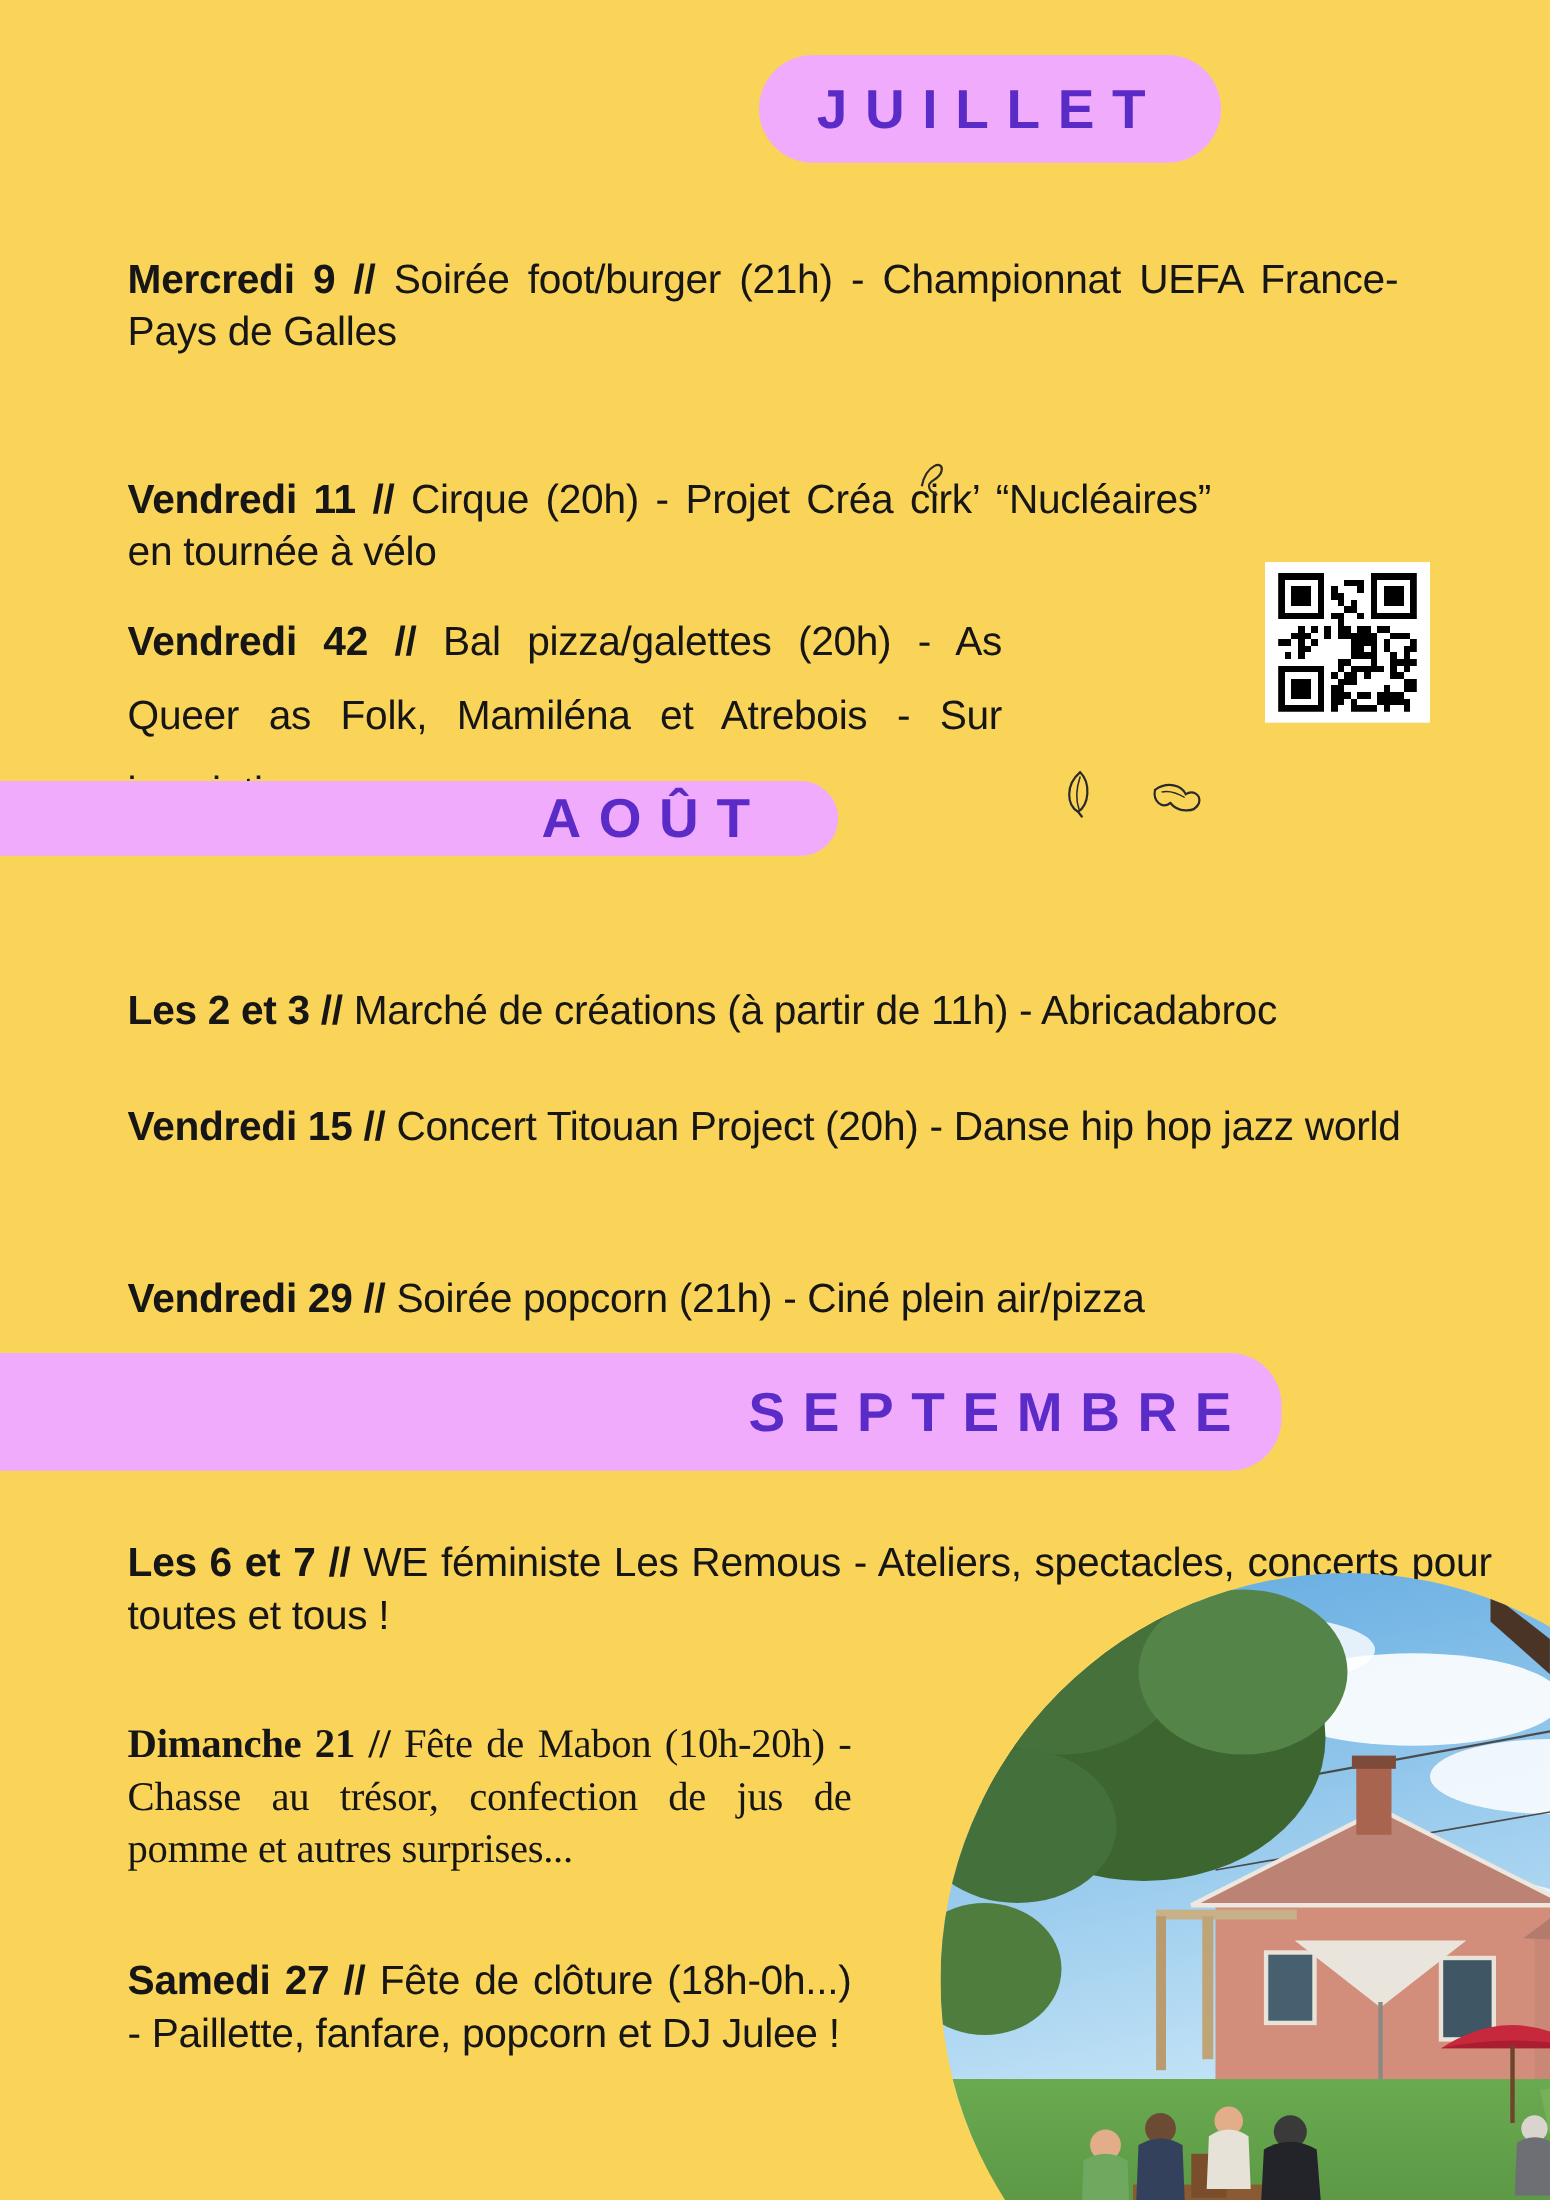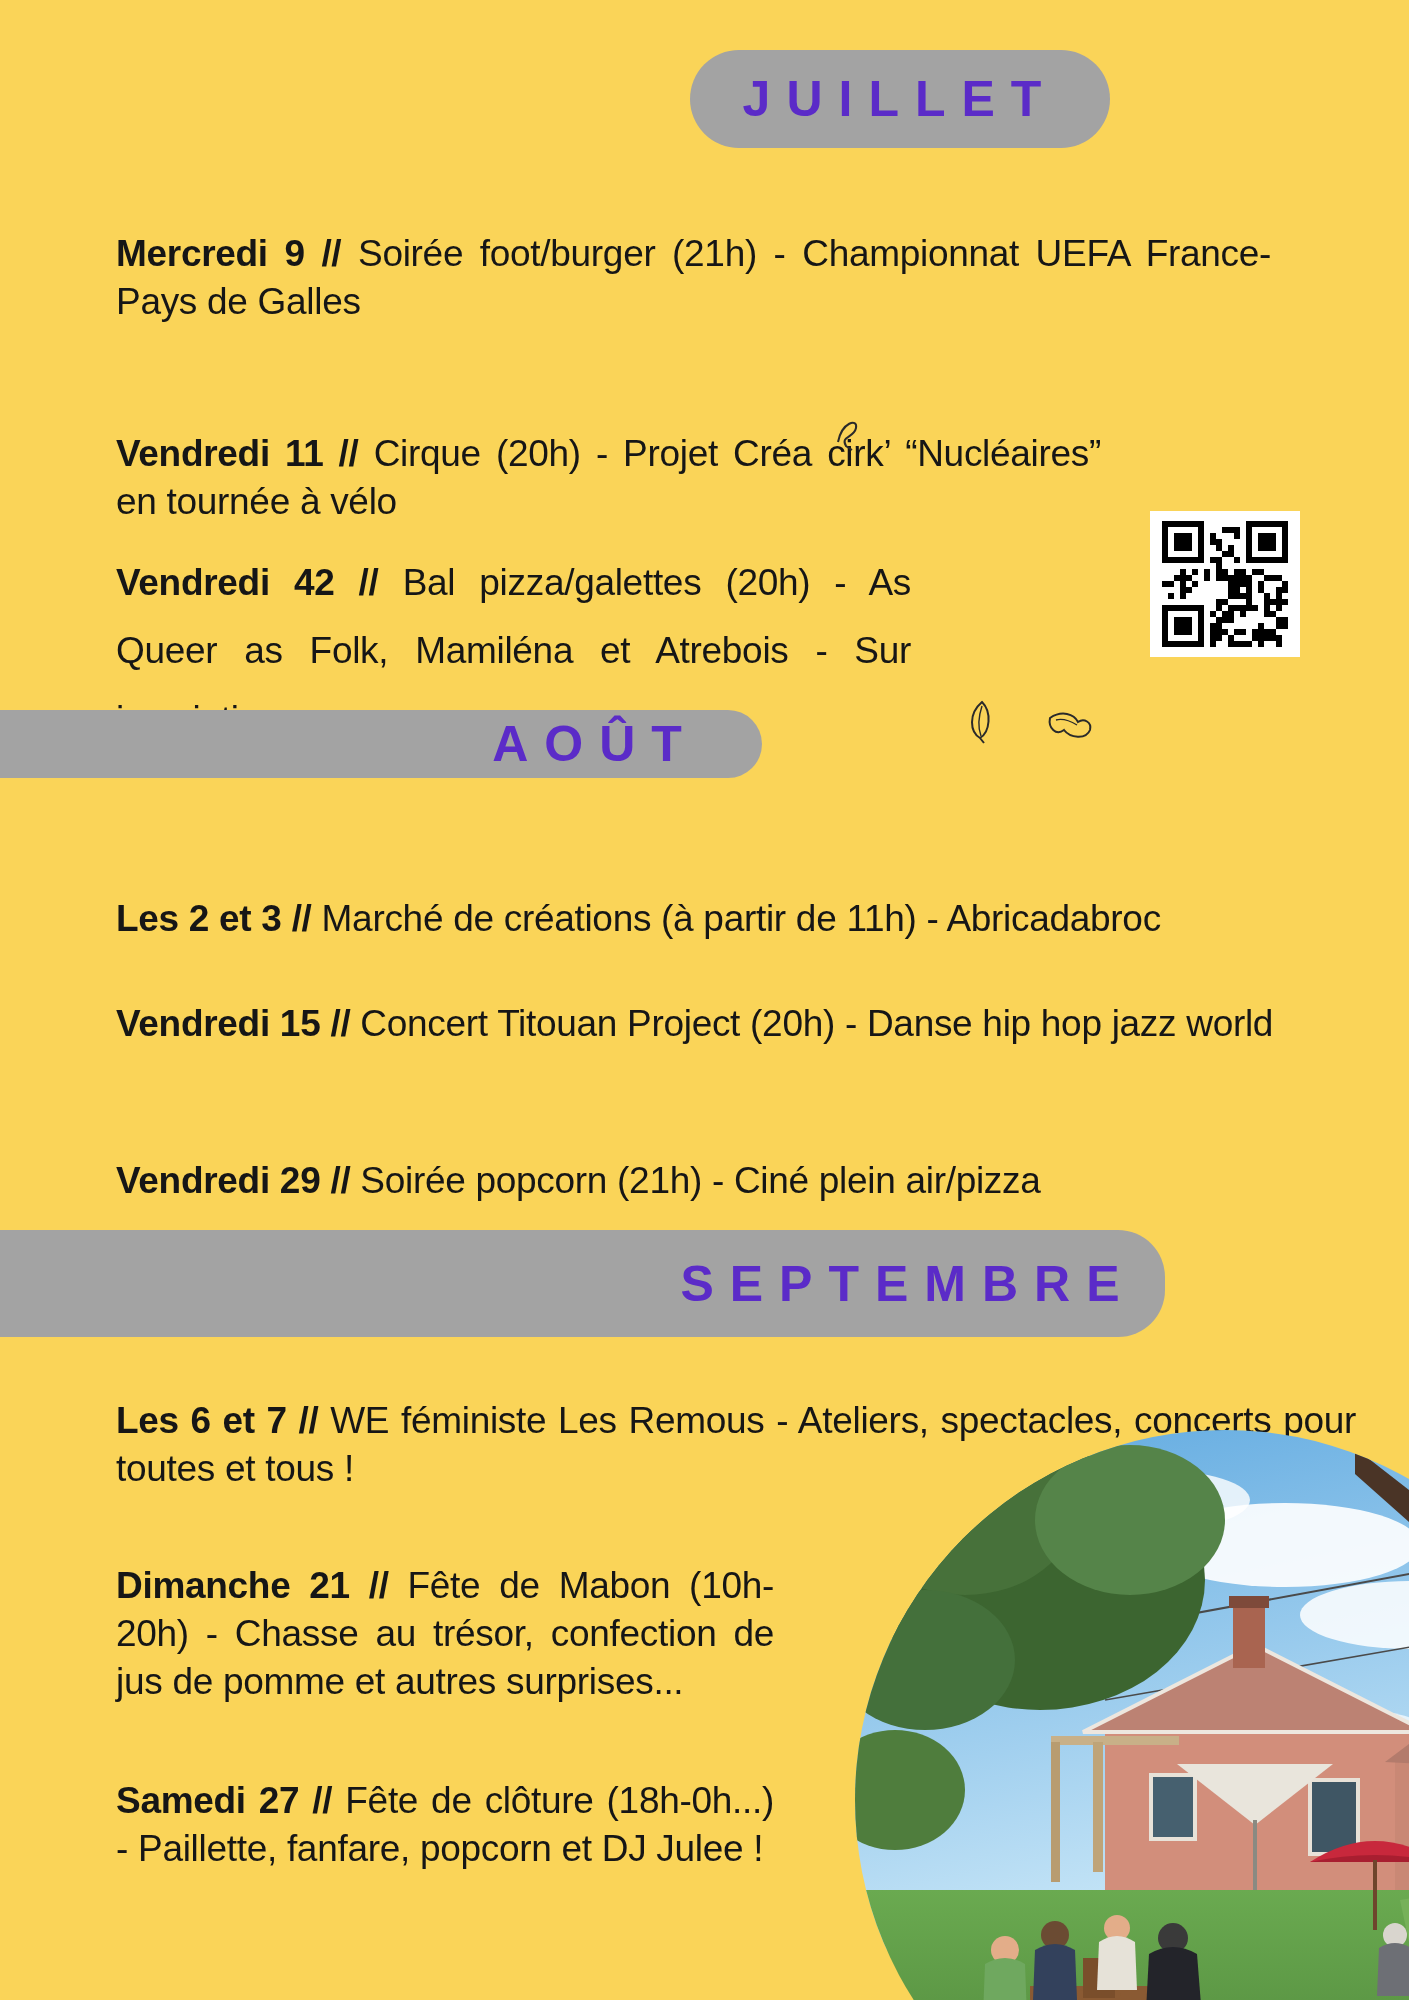--- a/index.html
+++ b/index.html
@@ -3,21 +3,21 @@
 <meta charset="utf-8">
 <style>
   html,body{margin:0;padding:0;}
   body{
     width:1409px;height:2000px;position:relative;overflow:hidden;
     background:#FAD458;
     font-family:"Liberation Sans",sans-serif;
     color:#161616;
   }
   .band{
-    position:absolute;background:#a3a3a3;
+    position:absolute;background:#f0abfc;
   }
   .band-title{
     position:absolute;top:0;bottom:0;display:flex;align-items:center;justify-content:center;
     font-weight:bold;font-size:50px;letter-spacing:16px;color:#5B2BC8;
     white-space:nowrap;
   }
   #band-juillet{left:690px;top:50px;width:420px;height:98px;border-radius:50px;}
   #band-aout{left:0;top:710px;width:762px;height:68px;border-radius:0 48px 48px 0;}
   #band-septembre{left:0;top:1230px;width:1165px;height:107px;border-radius:0 47px 47px 0;}
   #band-juillet .band-title{left:0;right:0;}
@@ -30,21 +30,21 @@
     text-align:justify;color:#161616;margin-left:28px;
   }
   .event b{font-weight:bold;}
   #event-j1{top:193px;width:1155px;}
   #event-j2{top:393px;width:985px;}
   #event-j3{top:512px;width:795px;line-height:1.85;}
   #event-a1{top:858px;width:1240px;}
   #event-a2{top:963px;width:1240px;}
   #event-a3{top:1120px;width:1150px;}
   #event-s1{top:1360px;width:1240px;}
-  #event-s2{top:1525px;width:658px;}
+  #event-s2{top:1525px;width:658px;font-family:Liberation Serif, serif;}
   #event-s3{top:1740px;width:658px;}
 
   #qr-code{
     position:absolute;left:1150px;top:511px;width:150px;height:146px;
     background:#ffffff;display:flex;align-items:center;justify-content:center;
   }
   #qr-code svg{width:126px;height:126px;}
 
   .doodle{position:absolute;}
 

